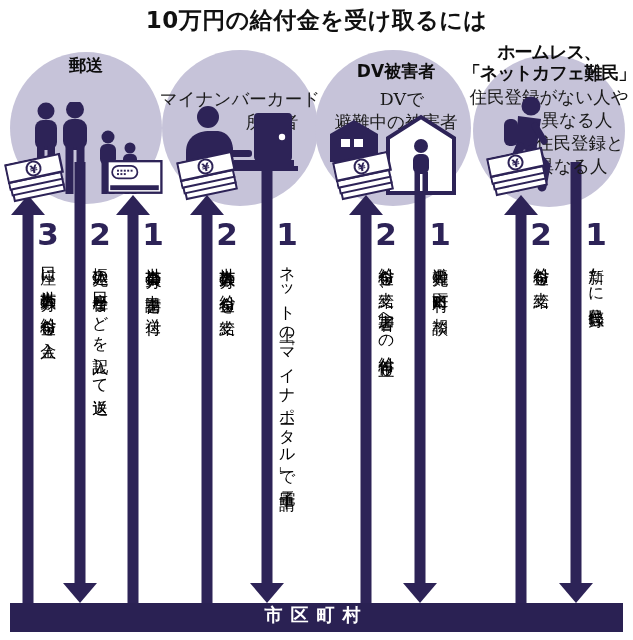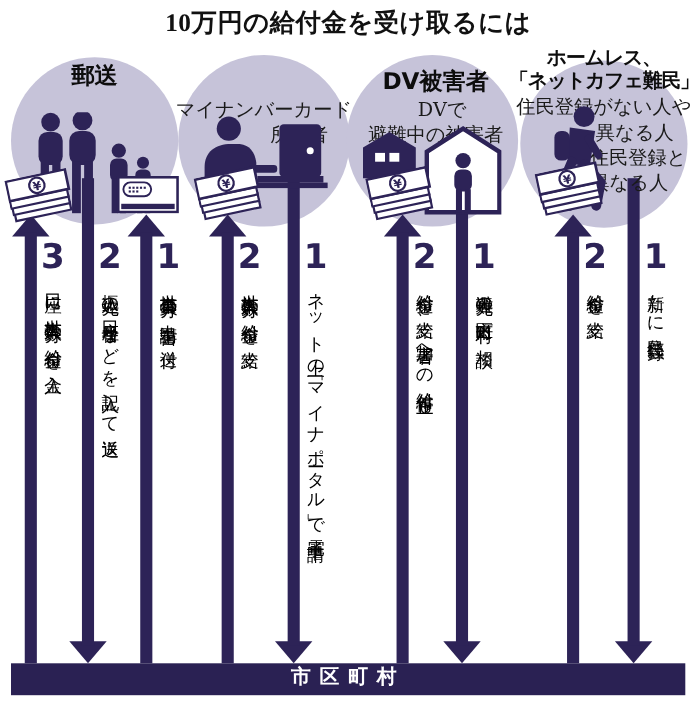--- a/index.html
+++ b/index.html
@@ -4,24 +4,24 @@
 <style>
   :root{
     --accent:#2d2357;
     --bar:#2a2153;
     --circlebg:#c6c3d9;
   }
   html,body{margin:0;padding:0;background:#fff;}
   #canvas{position:relative;width:633px;height:640px;background:#fff;overflow:hidden;
           font-family:"DejaVu Sans",sans-serif;}
   .title{position:absolute;top:5px;left:0;right:0;text-align:center;
-         font-weight:bold;font-size:23px;color:#111;letter-spacing:.5px;font-family:Liberation Serif, serif;}
+         font-weight:bold;font-size:23px;color:#111;letter-spacing:.5px;}
   .circle{position:absolute;border-radius:50%;background:var(--circlebg);}
   .hdr{position:absolute;transform:translateX(-50%);white-space:nowrap;
-       font-weight:bold;font-size:21px;color:#0d0d0d;}
+       font-weight:bold;font-size:17px;color:#0d0d0d;}
   .hdr.small{font-size:18px;letter-spacing:-1px;}
   .sub{position:absolute;transform:translateX(-50%);white-space:nowrap;
        font-family:"DejaVu Serif",serif;font-size:17.5px;color:#1a1a1a;}
   
   .arrow{position:absolute;width:34px;}
   .arrow .bar{position:absolute;left:50%;transform:translateX(-50%);width:11px;
               background:var(--accent);}
   .arrow.up{top:195px;height:408px;}
   .arrow.up .bar{top:16px;bottom:0;}
   .arrow.up .head{position:absolute;top:0;left:50%;transform:translateX(-50%);

